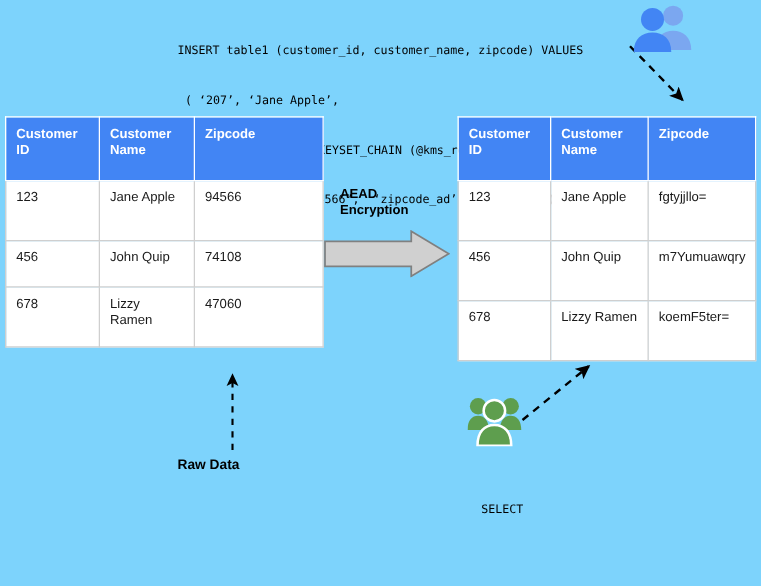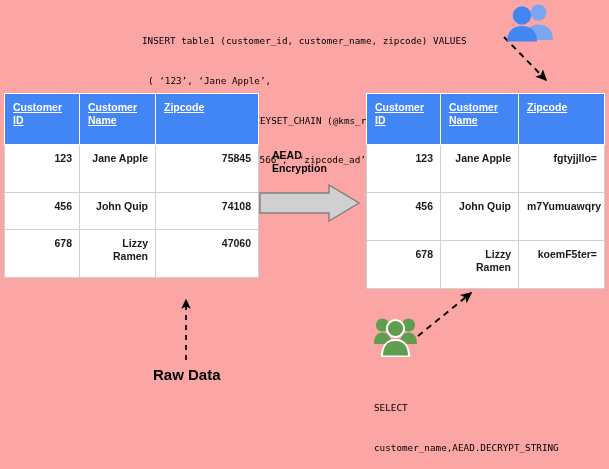--- a/index.html
+++ b/index.html
@@ -4,21 +4,21 @@
 <style>
   html, body {
     margin: 0;
     padding: 0;
     background: #ffffff;
   }
   #canvas {
     position: relative;
     width: 609px;
     height: 469px;
-    background: #fca5a5;
+    background: #7dd3fc;
     font-family: "Liberation Sans", sans-serif;
     overflow: hidden;
   }
 
   
   .code {
     position: absolute;
     font-family: "DejaVu Sans Mono", monospace;
     font-size: 9.3px;
     line-height: 13.2px;
@@ -35,51 +35,50 @@
   }
   #insert-sql .ln.l1 { padding-left: 0px; }
   #insert-sql .ln.l2 { padding-left: 6px; }
   #insert-sql .ln.l3 { padding-left: 6px; }
   #insert-sql .ln.l4 { padding-left: 0px; }
 
   #select-sql {
     left: 374px;
     top: 375px;
   }
-  #select-sql .ln { display: block; }
+  #select-sql .ln { display: block; margin-left: 11px; }
 
   
   .dtable {
     position: absolute;
     border-collapse: collapse;
     table-layout: fixed;
     font-size: 10.5px;
     color: #1a1a1a;
   }
   .dtable th {
     background: #4285f4;
     color: #ffffff;
     font-weight: bold;
     text-align: left;
     vertical-align: top;
     padding: 7px 7px 7px 8px;
     border: 1px solid #ffffff;
     font-size: 10.5px;
     line-height: 12.5px;
     height: 36px;
-    text-decoration: underline;
   }
   .dtable td {
     background: #ffffff;
-    text-align: right;
+    text-align: left;
     vertical-align: top;
     padding: 7px 7px 7px 8px;
     border: 1px solid #cfcfcf;
     line-height: 12.5px;
-    font-weight: bold;
+    font-weight: normal;
   }
   .dtable tr.r-tall td { height: 33px; }
   .dtable tr.r-short td { height: 22px; }
 
   #table-left  { left: 4px;   top: 93px; width: 254px; }
   #table-right { left: 366px; top: 93px; width: 238px; }
 
   
   #aead-arrow {
     position: absolute;
@@ -95,23 +94,23 @@
     font-size: 10.5px;
     font-weight: bold;
     color: #000000;
     line-height: 13px;
     white-space: pre-line;
   }
 
   
   #rawdata-label {
     position: absolute;
-    left: 153px;
+    left: 142px;
     top: 366px;
-    font-size: 15px;
+    font-size: 11px;
     font-weight: bold;
     color: #000000;
   }
   .svg-layer {
     position: absolute;
     left: 0;
     top: 0;
     width: 609px;
     height: 469px;
     pointer-events: none;
@@ -122,28 +121,27 @@
   #people-blue  { left: 506px; top: 2px;  width: 48px; height: 40px; }
   #people-green { left: 374px; top: 313px; width: 44px; height: 44px; }
 </style>
 </head>
 <body>
 
 <div id="canvas">
 
   <div class="code" id="insert-sql">
     <span class="ln l1">INSERT table1 (customer_id, customer_name, zipcode) VALUES</span>
-    <span class="ln l2">( ‘123’, ‘Jane Apple’,</span>
+    <span class="ln l2">( ‘207’, ‘Jane Apple’,</span>
     <span class="ln l3">AEAD.ENCRYPT (KEYS.KEYSET_CHAIN (@kms_resource_name,</span>
     <span class="ln l4">@wrapped_keyset), “94566”,  ‘zipcode_ad’) as zipcode));</span>
   </div>
 
   <div class="code" id="select-sql">
     <span class="ln">SELECT</span>
-    <span class="ln">customer_name,AEAD.DECRYPT_STRING</span>
     
     
     
     
   </div>
 
   <table class="dtable" id="table-left">
     <colgroup>
       <col style="width:75px">
         <col style="width:76px">
@@ -153,21 +151,21 @@
       <tr>
         <th>Customer ID</th>
         <th>Customer Name</th>
         <th>Zipcode</th>
       </tr>
     </thead>
     <tbody>
       <tr class="r-tall">
         <td>123</td>
         <td>Jane Apple</td>
-        <td>75845</td>
+        <td>94566</td>
       </tr>
       <tr class="r-short">
         <td>456</td>
         <td>John Quip</td>
         <td>74108</td>
       </tr>
       <tr class="r-tall">
         <td>678</td>
         <td>Lizzy Ramen</td>
         <td>47060</td>

